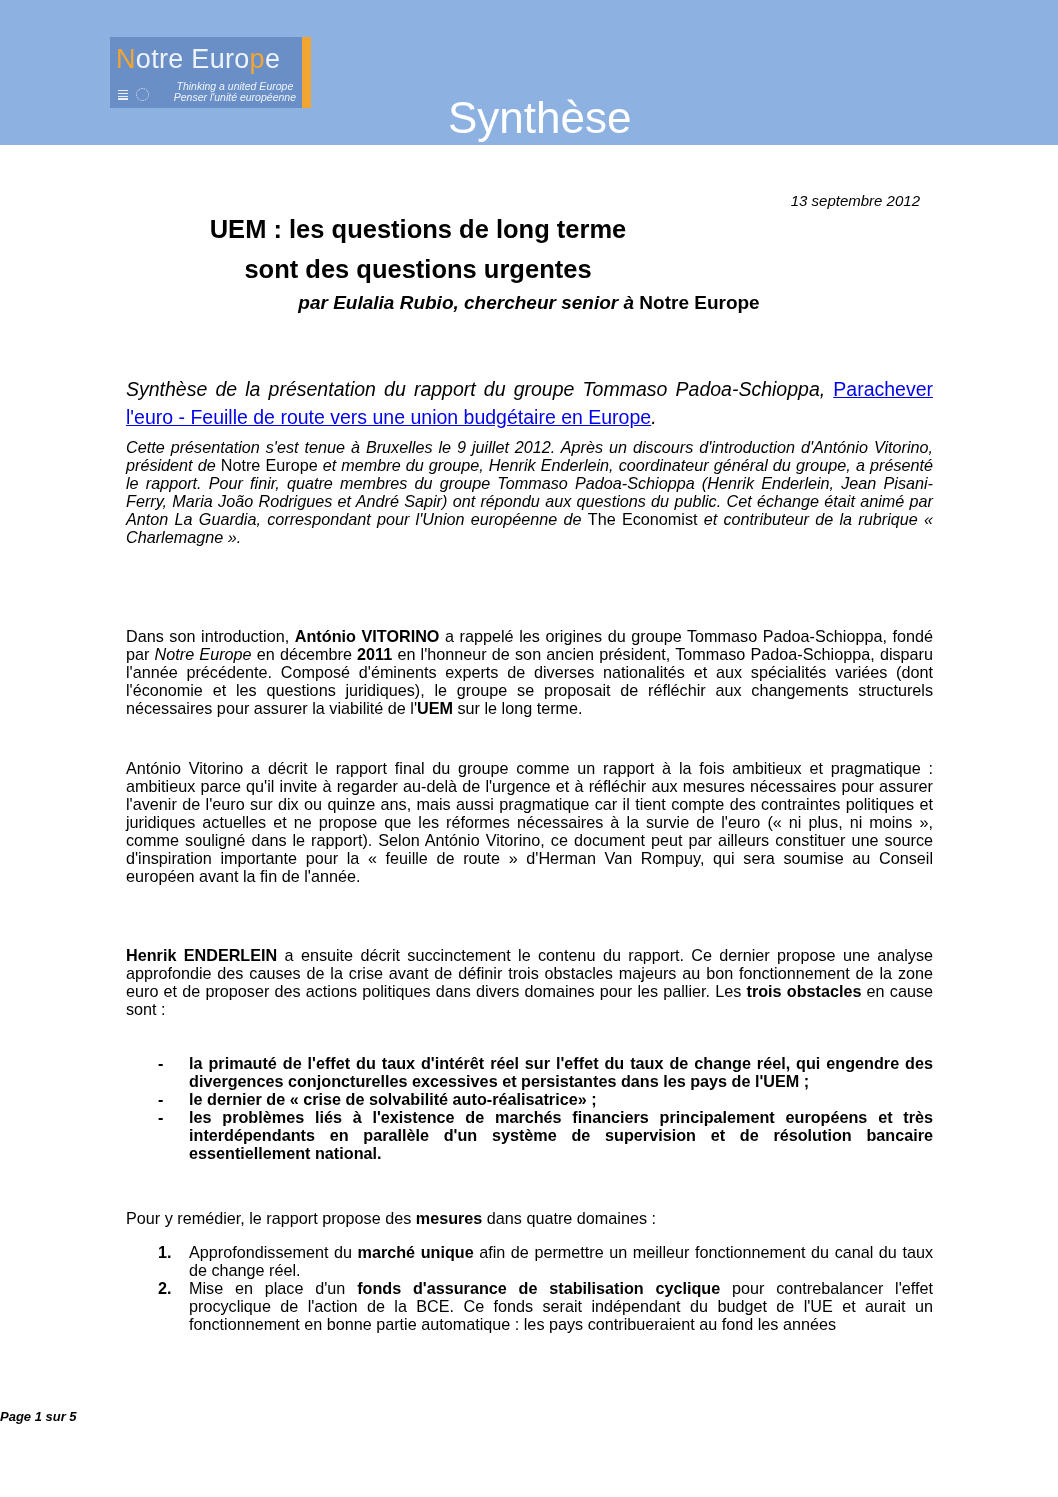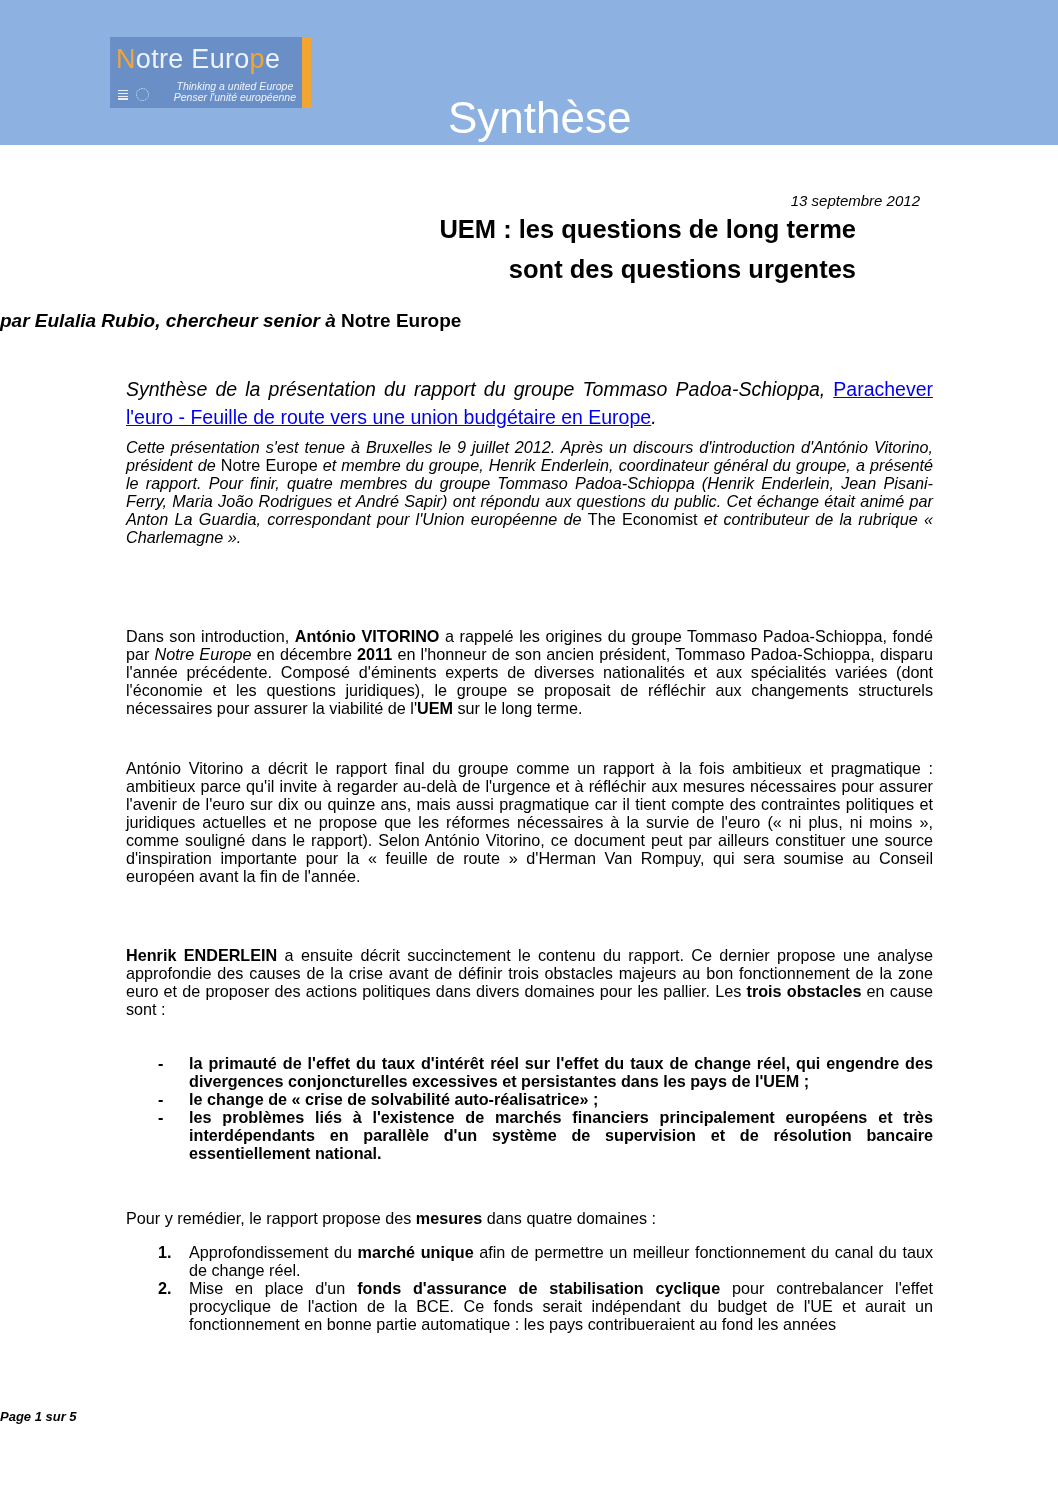--- a/index.html
+++ b/index.html
@@ -9,22 +9,22 @@
   .logo { position: absolute; left: 110px; top: 37px; width: 192px; height: 71px; background: #6a8fc7; }
   .logo-bar { position: absolute; left: 302px; top: 37px; width: 9px; height: 71px; background: #f3a532; }
   .logo-name { position: absolute; left: 6px; top: 6px; font-size: 27px; color: #eef3fb; letter-spacing: 0.3px; white-space: nowrap; line-height: 32px; }
   .logo-name .acc { color: #f3a532; }
   .logo-tag { position: absolute; right: 6px; top: 44px; font-size: 10.5px; font-style: italic; color: #eef3fb; text-align: center; line-height: 11px; }
   .logo-doc-icon { position: absolute; left: 8px; top: 53px; width: 10px; height: 11px;
      background: repeating-linear-gradient(#e9eef7 0 1.5px, transparent 1.5px 2.8px); }
   .logo-stars-icon { position: absolute; left: 26px; top: 51px; width: 13px; height: 13px; border-radius: 50%; border: 1.5px dotted #e9eef7; box-sizing: border-box; }
   .banner-title { position: absolute; left: 448px; top: 49px; font-size: 44px; font-weight: normal; color: #ffffff; margin-top: 44px; }
   .date { position: absolute; right: 138px; top: 153px; font-size: 15px; font-style: italic; margin-top: 39px; }
-  .title { position: absolute; left: 0; width: 836px; top: 209px; text-align: right; font-size: 25.5px; font-weight: bold; line-height: 40px; padding-left: 20px; }
-  .byline { position: absolute; left: 0; width: 1058px; top: 310px; text-align: left; font-size: 19px; font-weight: bold; }
+  .title { position: absolute; left: 0; width: 836px; top: 209px; text-align: center; font-size: 25.5px; font-weight: bold; line-height: 40px; }
+  .byline { position: absolute; left: 0; width: 1058px; top: 292px; text-align: center; font-size: 19px; font-weight: bold; }
   .byline i { font-style: italic; }
   .content { position: absolute; left: 126px; width: 807px; font-size: 16.2px; line-height: 18px; text-align: justify; }
   .lead { top: 375px; font-size: 19.5px; font-weight: normal; font-style: italic; line-height: 28px; }
   .lead a { color: #0000ee; text-decoration: underline; font-style: normal; }
   .intro { top: 438px; font-style: italic; }
   .intro span.up { font-style: normal; }
   .p1 { top: 627px; }
   .p2 { top: 759px; }
   .p3 { top: 946px; }
   .obst { top: 1054px; margin: 0; padding: 0; list-style: none; font-weight: bold; }
@@ -67,21 +67,21 @@
 <div class="content intro"><span>Cette présentation s'est tenue à Bruxelles le 9 juillet 2012. Après un discours d'introduction d'António Vitorino, président de </span><span class="up">Notre Europe</span><span> et membre du groupe, Henrik Enderlein, coordinateur général du groupe, a présenté le rapport. Pour finir, quatre membres du groupe Tommaso Padoa-Schioppa (Henrik Enderlein, Jean Pisani-Ferry, Maria João Rodrigues et André Sapir) ont répondu aux questions du public. Cet échange était animé par Anton La Guardia, correspondant pour l'Union européenne de </span><span class="up">The Economist</span><span> et contributeur de la rubrique « Charlemagne ».</span></div>
 
 <div class="content p1"><span>Dans son introduction, </span><b>António VITORINO</b><span> a rappelé les origines du groupe Tommaso Padoa-Schioppa, fondé par </span><i>Notre Europe</i><span> en décembre </span><b>2011</b><span> en l'honneur de son ancien président, Tommaso Padoa-Schioppa, disparu l'année précédente. Composé d'éminents experts de diverses nationalités et aux spécialités variées (dont l'économie et les questions juridiques), le groupe se proposait de réfléchir aux changements structurels nécessaires pour assurer la viabilité de l'</span><b>UEM</b><span> sur le long terme.</span></div>
 
 <div class="content p2">António Vitorino a décrit le rapport final du groupe comme un rapport à la fois ambitieux et pragmatique : ambitieux parce qu'il invite à regarder au-delà de l'urgence et à réfléchir aux mesures nécessaires pour assurer l'avenir de l'euro sur dix ou quinze ans, mais aussi pragmatique car il tient compte des contraintes politiques et juridiques actuelles et ne propose que les réformes nécessaires à la survie de l'euro (« ni plus, ni moins », comme souligné dans le rapport). Selon António Vitorino, ce document peut par ailleurs constituer une source d'inspiration importante pour la « feuille de route » d'Herman Van Rompuy, qui sera soumise au Conseil européen avant la fin de l'année.</div>
 
 <div class="content p3"><b>Henrik ENDERLEIN</b><span> a ensuite décrit succinctement le contenu du rapport. Ce dernier propose une analyse approfondie des causes de la crise avant de définir trois obstacles majeurs au bon fonctionnement de la zone euro et de proposer des actions politiques dans divers domaines pour les pallier. Les </span><b>trois obstacles</b><span> en cause sont :</span></div>
 
 <ul class="content obst">
   <li>la primauté de l'effet du taux d'intérêt réel sur l'effet du taux de change réel, qui engendre des divergences conjoncturelles excessives et persistantes dans les pays de l'UEM ;</li>
-  <li>le change de « crise de solvabilité auto-réalisatrice» ;</li>
+  <li>le dernier de « crise de solvabilité auto-réalisatrice» ;</li>
   <li>les problèmes liés à l'existence de marchés financiers principalement européens et très interdépendants en parallèle d'un système de supervision et de résolution bancaire essentiellement national.</li>
 </ul>
 
 <div class="content p4"><span>Pour y remédier, le rapport propose des </span><b>mesures</b><span> dans quatre domaines :</span></div>
 
 <ol class="content mes">
   <li><span class="num">1.</span><span>Approfondissement du </span><b>marché unique</b><span> afin de permettre un meilleur fonctionnement du canal du taux de change réel.</span></li>
   <li><span class="num">2.</span><span>Mise en place d'un </span><b>fonds d'assurance de stabilisation cyclique</b><span> pour contrebalancer l'effet procyclique de l'action de la BCE. Ce fonds serait indépendant du budget de l'UE et aurait un fonctionnement en bonne partie automatique : les pays contribueraient au fond les années</span></li>
 </ol>
 

